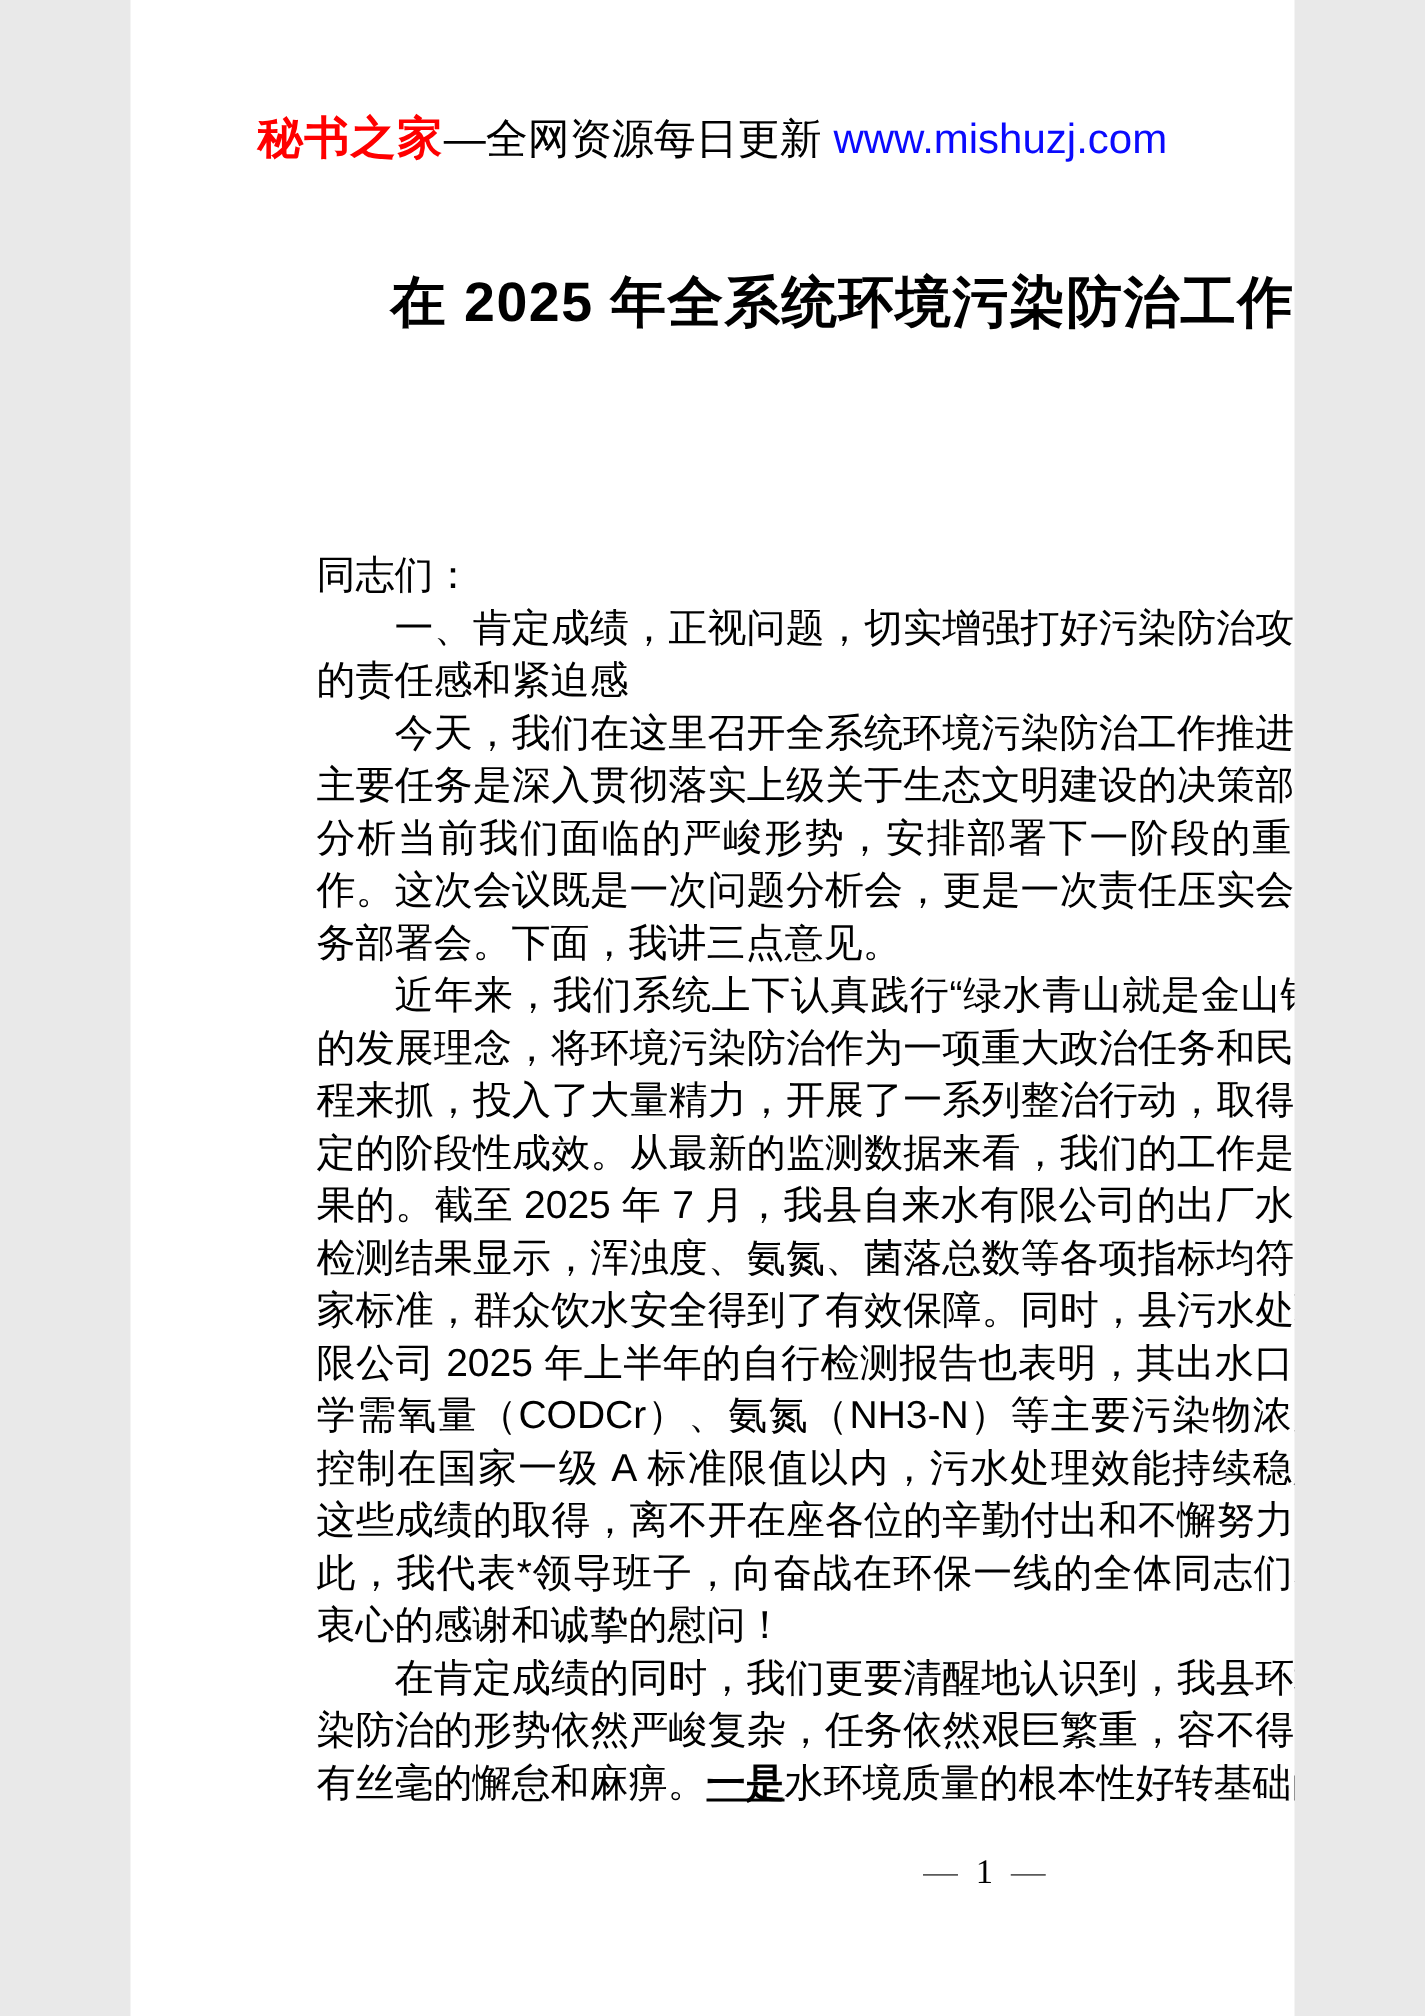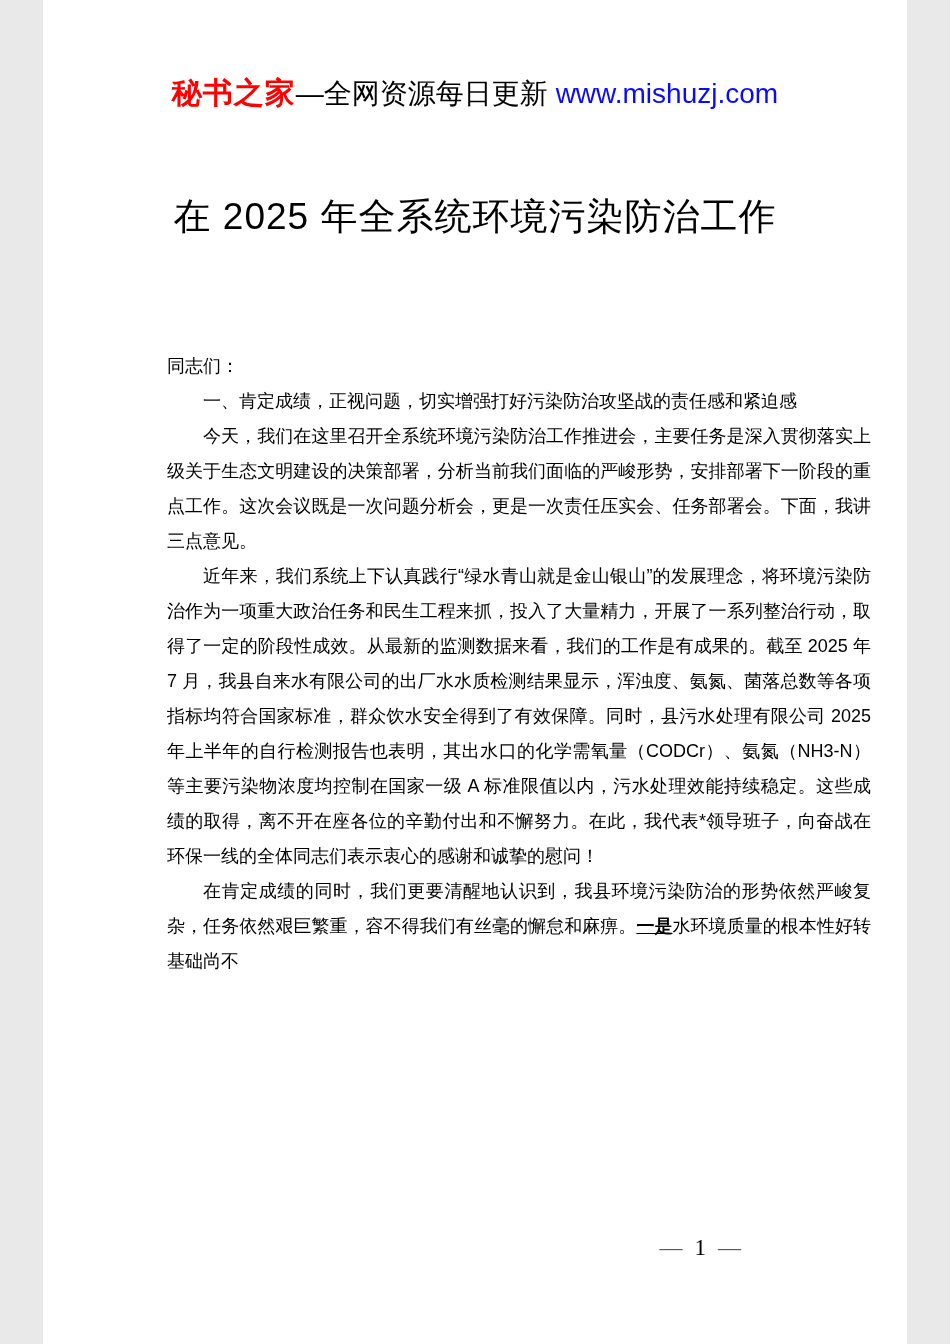--- a/index.html
+++ b/index.html
@@ -1,18 +1,18 @@
 <!DOCTYPE html>
 <html lang="zh"><head>
 <meta charset="utf-8">
 <style>
   html, body { margin: 0; padding: 0; background: #e9e9e9; }
   .page {
     position: relative;
-    width: 864px;
+    width: 776px;
     height: 1344px;
     margin: 0 auto;
     background: #ffffff;
     font-family: "Liberation Sans", "DejaVu Sans", sans-serif;
     color: #000000;
     overflow: hidden;
   }
 
   
   .site-header {
@@ -33,37 +33,37 @@
   }
   .site-tagline { color: #000000; }
   .site-url {
     color: #0a0afd;
     text-decoration: none;
   }
 
   
   .doc-title {
     position: absolute;
-    top: 182px;
+    top: 167px;
     left: 0;
     right: 0;
-    text-align: center;
+    text-align: right;
     font-size: 37px;
     line-height: 70px;
     letter-spacing: 1px;
-    font-weight: 400;
+    font-weight: 700;
   }
 
   
   .doc-body {
     position: absolute;
-    top: 349px;
+    top: 366px;
     left: 124px;
     width: 704px;
-    font-size: 18px;
+    font-size: 26px;
     line-height: 35px;
     text-align: justify;
   }
   .doc-body p { margin: 0; padding: 0; text-indent: 2em; }
   .doc-body p.salutation { text-indent: 0; }
   .doc-body .seg-bold { font-weight: 700; text-decoration: underline; }
 
   
   .page-footer {
     position: absolute;

